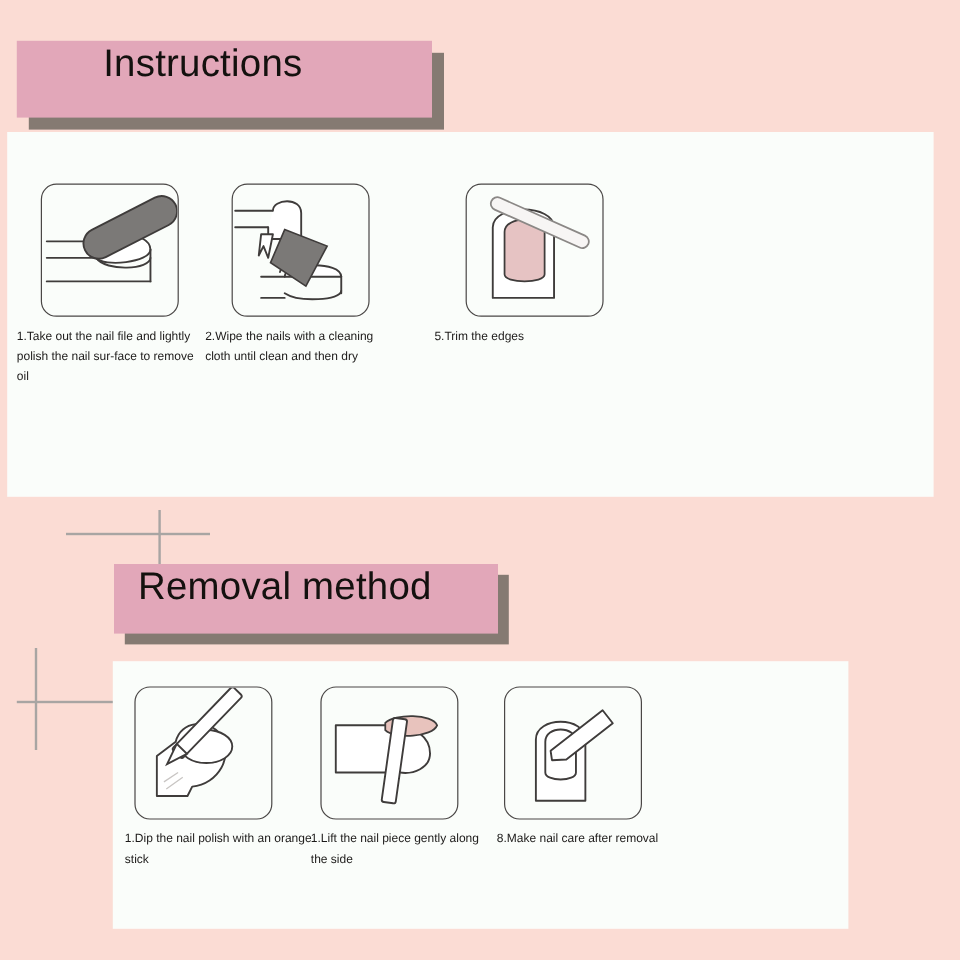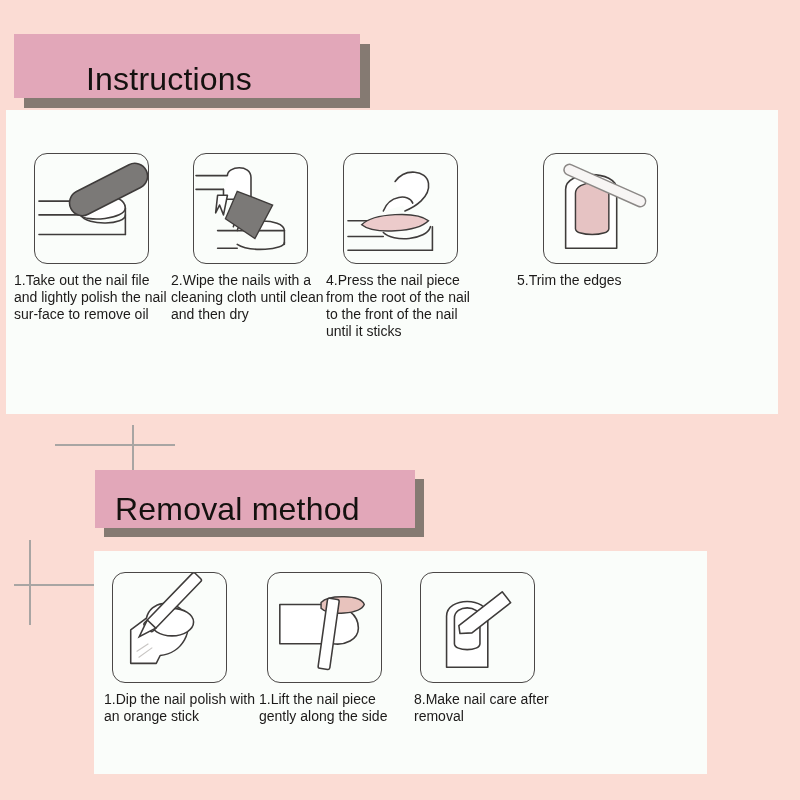--- a/index.html
+++ b/index.html
@@ -24,21 +24,21 @@
   .crosshair .v-arm {
     position: absolute;
     background: #a8a5a3;
   }
 
   
   .banner {
     position: absolute;
     background: #e2a7b9;
     display: flex;
-    align-items: flex-end;
+    align-items: flex-start;
     box-sizing: border-box;
   }
   .banner .banner-shadow {
     position: absolute;
     background: #857a72;
     z-index: -1;
   }
   .banner-title {
     font-size: 32px;
     color: #14110f;
@@ -71,21 +71,21 @@
     background: transparent;
     overflow: hidden;
     position: relative;
   }
   .icon-box svg {
     display: block;
     width: 100%;
     height: 100%;
   }
   .step-caption {
-    font-size: 14px;
+    font-size: 10px;
     line-height: 17px;
     color: #1c1a19;
     margin-top: 8px;
     white-space: pre-line;
   }
 
   
   .ins-step .step-caption { width: 156px; }
   .ins-step-5 .step-caption { width: 130px; }
 
@@ -148,37 +148,20 @@
           <path d="M24 96 L44 96"></path>
           <path d="M92 78 L92 92"></path>
         </g>
         <path d="M44 38 L80 52 L62 86 L32 66 Z" fill="#7b7977" stroke="#3f3c3b" stroke-width="1.4"></path>
       </svg>
     </div>
     <div class="step-caption">2.Wipe the nails with a cleaning cloth until clean and then dry</div>
   </div>
 
 
-  <div class="step ins-step" style="width:155px;">
-    <div class="icon-box" style="margin-left:17px;">
-      <svg viewBox="0 0 115 111">
-        <g fill="none" stroke="#3f3c3b" stroke-width="1.6" stroke-linejoin="round" stroke-linecap="round">
-          <path d="M52 28 C 62 14, 84 16, 86 30 C 88 44, 72 54, 62 58" fill="#ffffff"></path>
-          <path d="M40 58 C 46 42, 66 40, 70 50" fill="#ffffff"></path>
-          <path d="M4 68 L40 68"></path>
-          <path d="M40 80 C 50 90, 84 88, 88 74"></path>
-          <path d="M4 84 L40 84"></path>
-          <path d="M4 98 L90 98"></path>
-          <path d="M90 74 L90 98"></path>
-        </g>
-        <path d="M18 72 C 30 60, 74 58, 86 68 C 74 80, 30 82, 18 72 Z" fill="#eccbcb" stroke="#3f3c3b" stroke-width="1.5"></path>
-      </svg>
-    </div>
-    <div class="step-caption">4.Press the nail piece from the root of the nail to the front of the nail until it sticks</div>
-  </div>
 
   <div class="step ins-step ins-step-5" style="width:140px;margin-left:36px;">
     <div class="icon-box" style="margin-left:26px;">
       <svg viewBox="0 0 115 111">
         <g fill="none" stroke="#3f3c3b" stroke-width="1.6" stroke-linejoin="round" stroke-linecap="round">
           <path d="M22 36 C 22 16, 74 16, 74 36 L74 96 L22 96 Z" fill="#ffffff"></path>
         </g>
         <path d="M32 40 C 32 26, 66 26, 66 40 L66 76 C 66 84, 32 84, 32 76 Z" fill="#e6c3c3" stroke="#3f3c3b" stroke-width="1.5"></path>
         <g transform="rotate(24 60 34)">
           <rect x="16" y="26" width="90" height="11" rx="5.5" fill="#f7f5f4" stroke="#8b8886" stroke-width="1.5"></rect>

